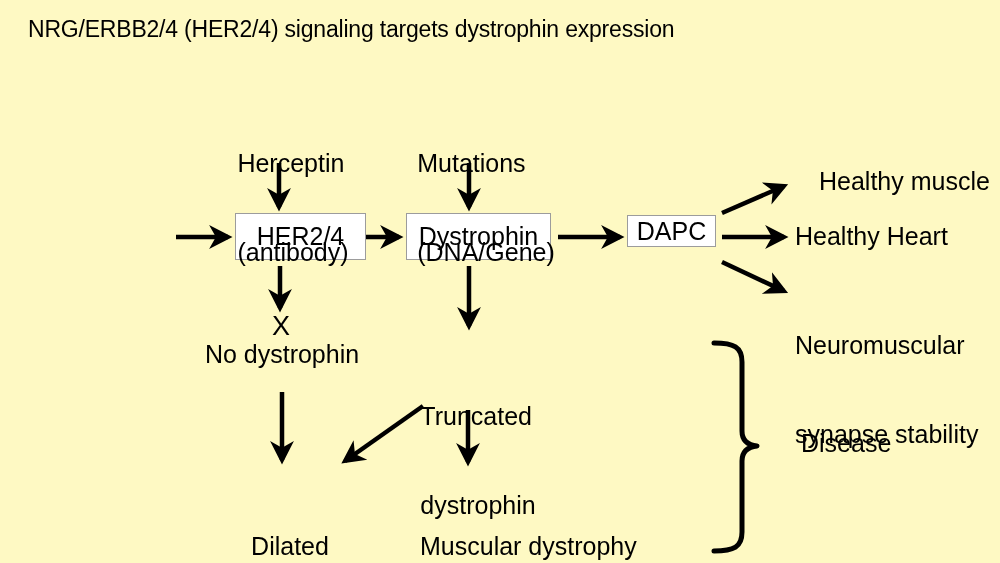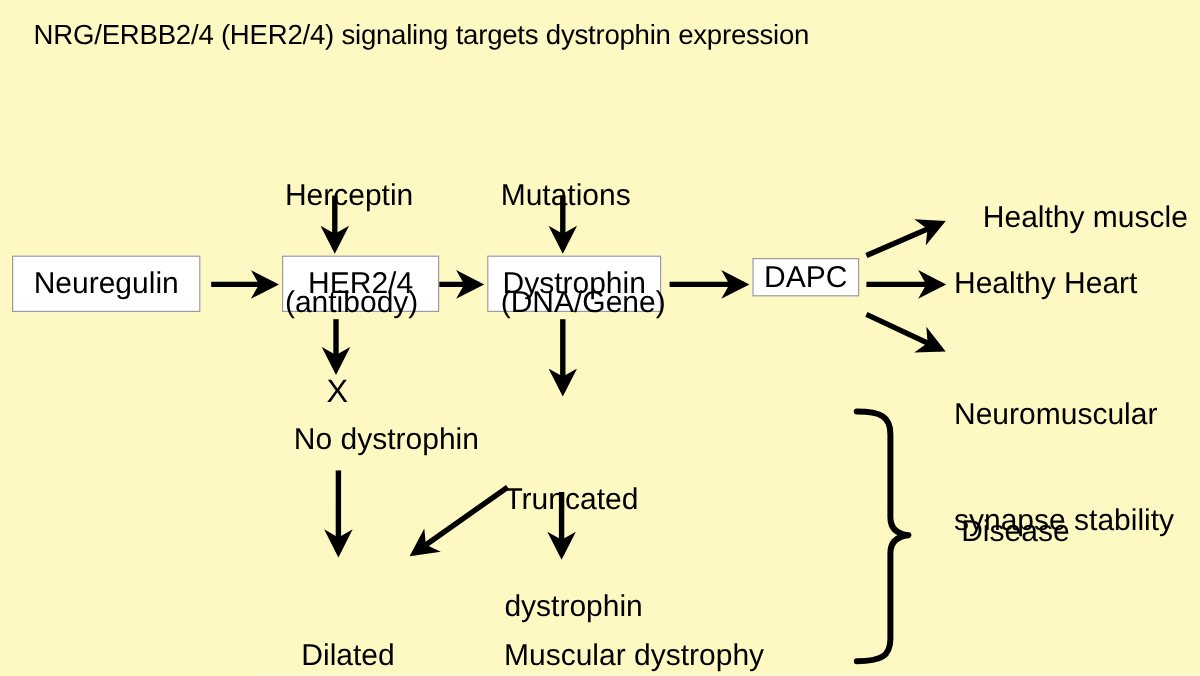--- a/index.html
+++ b/index.html
@@ -96,23 +96,20 @@
 
     <path fill="none" stroke="#000000" stroke-width="5" stroke-linecap="round" stroke-linejoin="round" d="M 714 343
              C 734 343, 742 347, 742 362
              L 742 431
              C 742 441, 748 445, 757 446
              C 748 447, 742 451, 742 461
              L 742 532
              C 742 547, 734 551, 714 551"></path>
   </svg>
 
-  <div class="node-box" style="left:10px; top:213px; width:157px; height:47px;">
-    <span>Neuregulin</span>
-  </div>
 
   <div class="node-box" style="left:235px; top:213px; width:131px; height:47px;">
     <span>HER2/4</span>
   </div>
 
   <div class="node-box" style="left:406px; top:213px; width:145px; height:47px;">
     <span>Dystrophin</span>
   </div>
 
   <div class="node-box" style="left:627px; top:215px; width:89px; height:32px;">
@@ -133,21 +130,21 @@
 
   <div class="lbl free-text" style="left:795px; top:222px;">Healthy Heart</div>
 
   <div class="lbl free-text" style="left:795px; top:272px;">
     <div>Neuromuscular</div>
     <div>synapse stability</div>
   </div>
 
   <div class="lbl xmark ctr" style="left:281px; top:311px;">X</div>
 
-  <div class="lbl free-text ctr" style="left:282px; top:352px;margin-left:40px;">No dystrophin</div>
+  <div class="lbl free-text ctr" style="left:282px; top:340px;">No dystrophin</div>
 
   <div class="lbl free-text ctr" style="left:478px; top:343px;">
     <div>Truncated</div>
     <div>dystrophin</div>
   </div>
 
   <div class="lbl free-text ctr" style="left:290px; top:473px;">
     <div>Dilated</div>
     
   </div>

